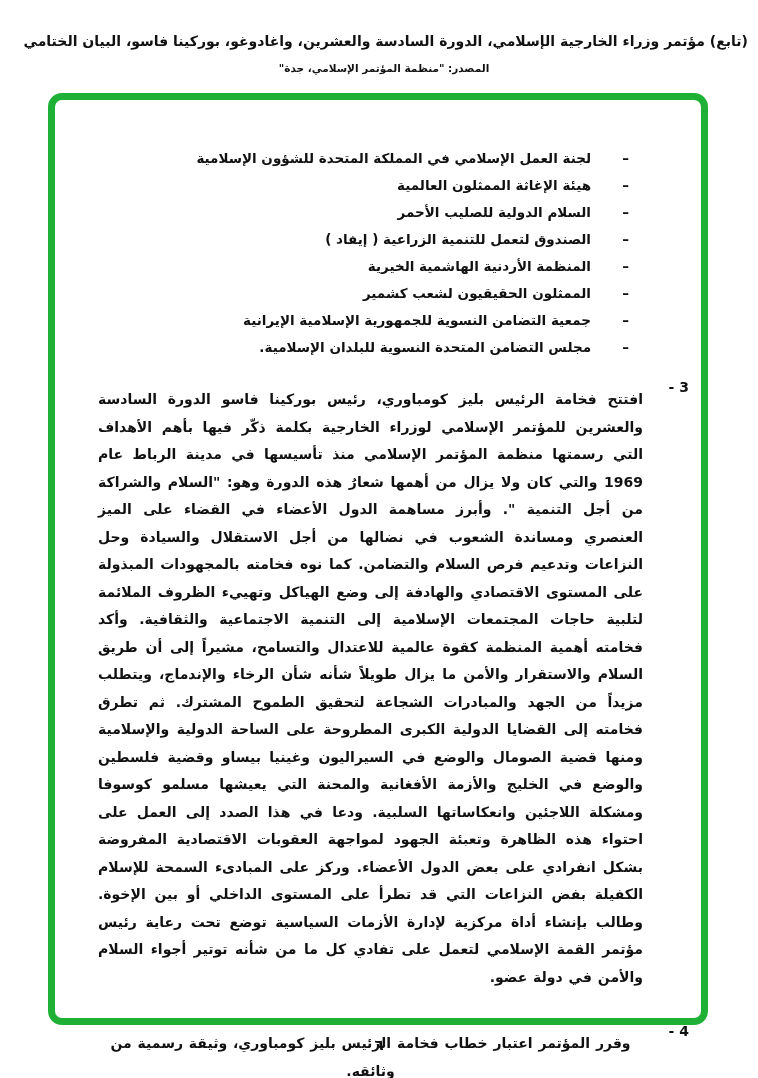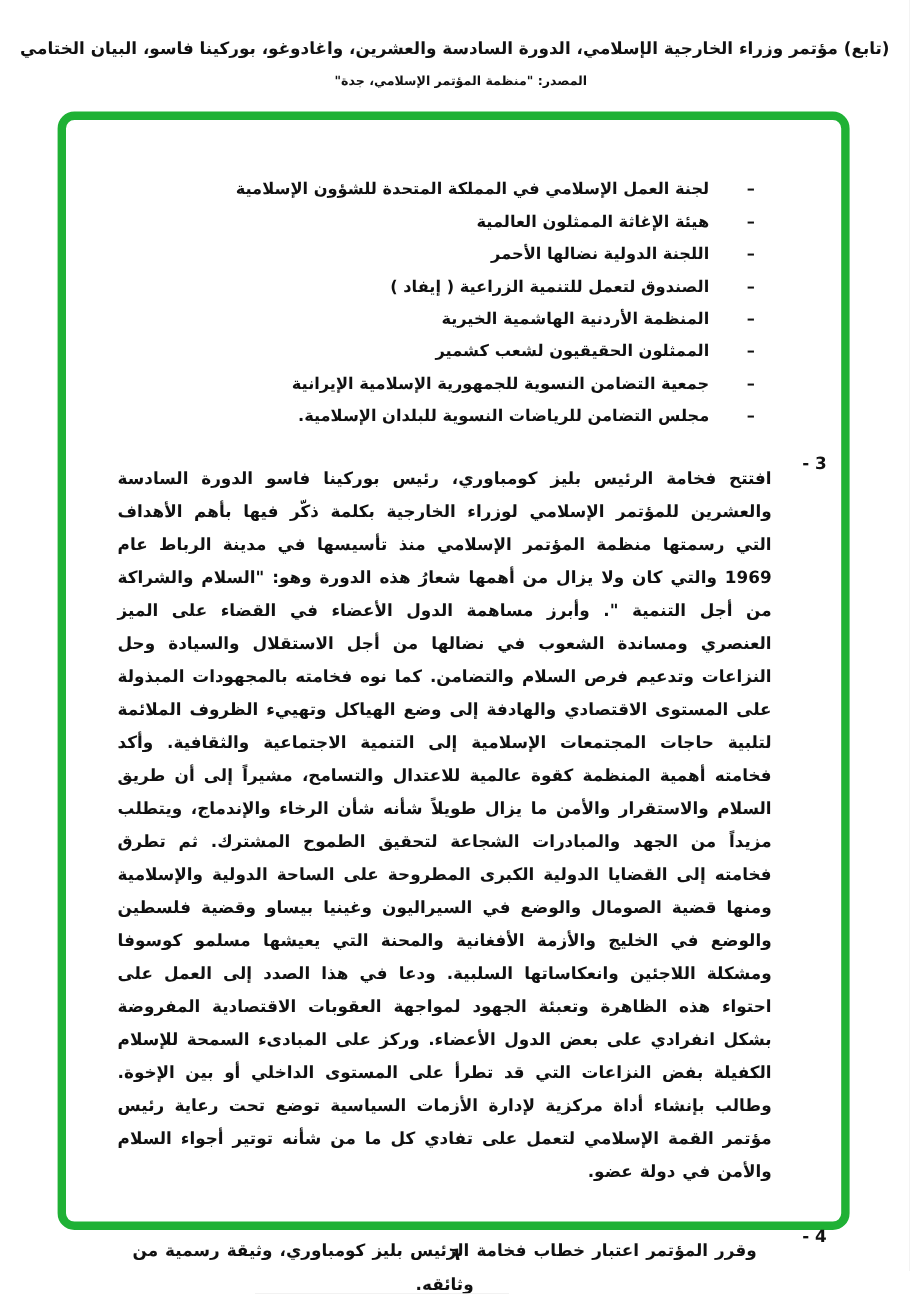--- a/index.html
+++ b/index.html
@@ -11,21 +11,21 @@
     margin: 0 auto;
     background: #ffffff;
     font-family: "DejaVu Sans", "Liberation Sans", sans-serif;
     color: #111;
     overflow: hidden;
   }
   
   .hdr-title {
     position: absolute;
     top: 33px; left: 10px; right: 10px;
-    text-align: center;
+    text-align: right;
     direction: rtl;
     font-size: 14px;
     font-weight: 700;
     letter-spacing: 0.2px;
     white-space: nowrap;
   }
   .hdr-source {
     position: absolute;
     top: 62px; left: 10px; right: 0;
     text-align: center;
@@ -121,41 +121,41 @@
         <div class="org-row">
           <span class="org-bullet">–</span>
           <span class="org-label">لجنة العمل الإسلامي في المملكة المتحدة للشؤون الإسلامية</span>
         </div>
         <div class="org-row">
           <span class="org-bullet">–</span>
           <span class="org-label">هيئة الإغاثة الممثلون العالمية</span>
         </div>
         <div class="org-row">
           <span class="org-bullet">–</span>
-          <span class="org-label">اللجنة الدولية نضالها الأحمر</span>
+          <span class="org-label">السلام الدولية للصليب الأحمر</span>
         </div>
         <div class="org-row">
           <span class="org-bullet">–</span>
           <span class="org-label">الصندوق لتعمل للتنمية الزراعية ( إيفاد )</span>
         </div>
         <div class="org-row">
           <span class="org-bullet">–</span>
           <span class="org-label">المنظمة الأردنية الهاشمية الخيرية</span>
         </div>
         <div class="org-row">
           <span class="org-bullet">–</span>
           <span class="org-label">الممثلون الحقيقيون لشعب كشمير</span>
         </div>
         <div class="org-row">
           <span class="org-bullet">–</span>
           <span class="org-label">جمعية التضامن النسوية للجمهورية الإسلامية الإيرانية</span>
         </div>
         <div class="org-row">
           <span class="org-bullet">–</span>
-          <span class="org-label">مجلس التضامن للرياضات النسوية للبلدان الإسلامية.</span>
+          <span class="org-label">مجلس التضامن المتحدة النسوية للبلدان الإسلامية.</span>
         </div>
       </div>
 
       <div class="numbered para-3">
         <span class="num-cell">3 -</span>
         <span class="num-text">افتتح فخامة الرئيس بليز كومباوري، رئيس بوركينا فاسو الدورة السادسة والعشرين للمؤتمر الإسلامي لوزراء الخارجية بكلمة ذكّر فيها بأهم الأهداف التي رسمتها منظمة المؤتمر الإسلامي منذ تأسيسها في مدينة الرباط عام 1969 والتي كان ولا يزال من أهمها شعارُ هذه الدورة وهو: "السلام والشراكة من أجل التنمية ". وأبرز مساهمة الدول الأعضاء في القضاء على الميز العنصري ومساندة الشعوب في نضالها من أجل الاستقلال والسيادة وحل النزاعات وتدعيم فرص السلام والتضامن. كما نوه فخامته بالمجهودات المبذولة على المستوى الاقتصادي والهادفة إلى وضع الهياكل وتهييء الظروف الملائمة لتلبية حاجات المجتمعات الإسلامية إلى التنمية الاجتماعية والثقافية. وأكد فخامته أهمية المنظمة كقوة عالمية للاعتدال والتسامح، مشيراً إلى أن طريق السلام والاستقرار والأمن ما يزال طويلاً شأنه شأن الرخاء والإندماج، ويتطلب مزيداً من الجهد والمبادرات الشجاعة لتحقيق الطموح المشترك. ثم تطرق فخامته إلى القضايا الدولية الكبرى المطروحة على الساحة الدولية والإسلامية ومنها قضية الصومال والوضع في السيراليون وغينيا بيساو وقضية فلسطين والوضع في الخليج والأزمة الأفغانية والمحنة التي يعيشها مسلمو كوسوفا ومشكلة اللاجئين وانعكاساتها السلبية. ودعا في هذا الصدد إلى العمل على احتواء هذه الظاهرة وتعبئة الجهود لمواجهة العقوبات الاقتصادية المفروضة بشكل انفرادي على بعض الدول الأعضاء. وركز على المبادىء السمحة للإسلام الكفيلة بفض النزاعات التي قد تطرأ على المستوى الداخلي أو بين الإخوة. وطالب بإنشاء أداة مركزية لإدارة الأزمات السياسية توضع تحت رعاية رئيس مؤتمر القمة الإسلامي لتعمل على تفادي كل ما من شأنه توتير أجواء السلام والأمن في دولة عضو.</span>
       </div>
 
       <div class="numbered para-4">
         <span class="num-cell">4 -</span>

